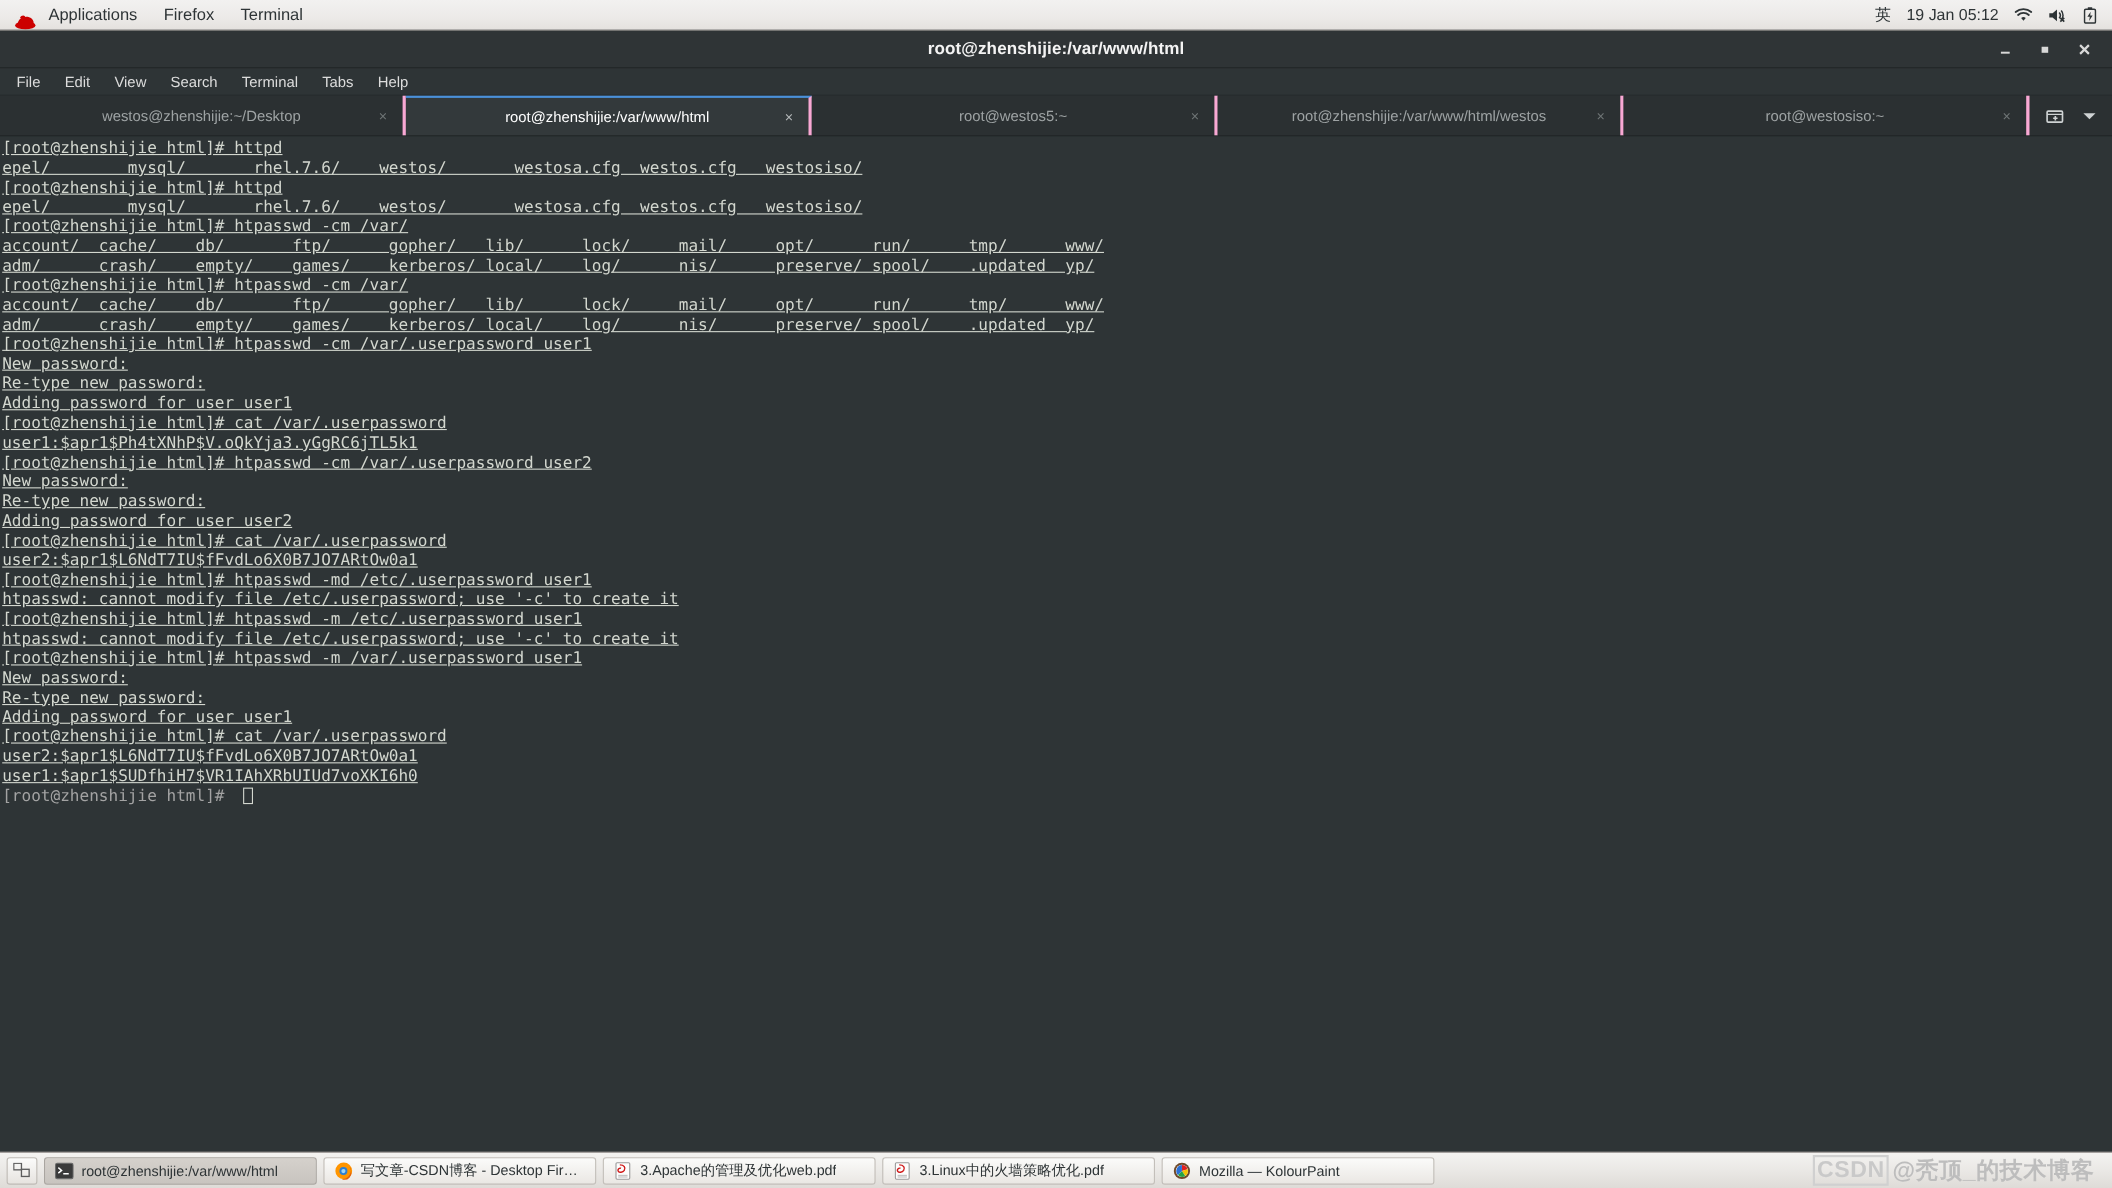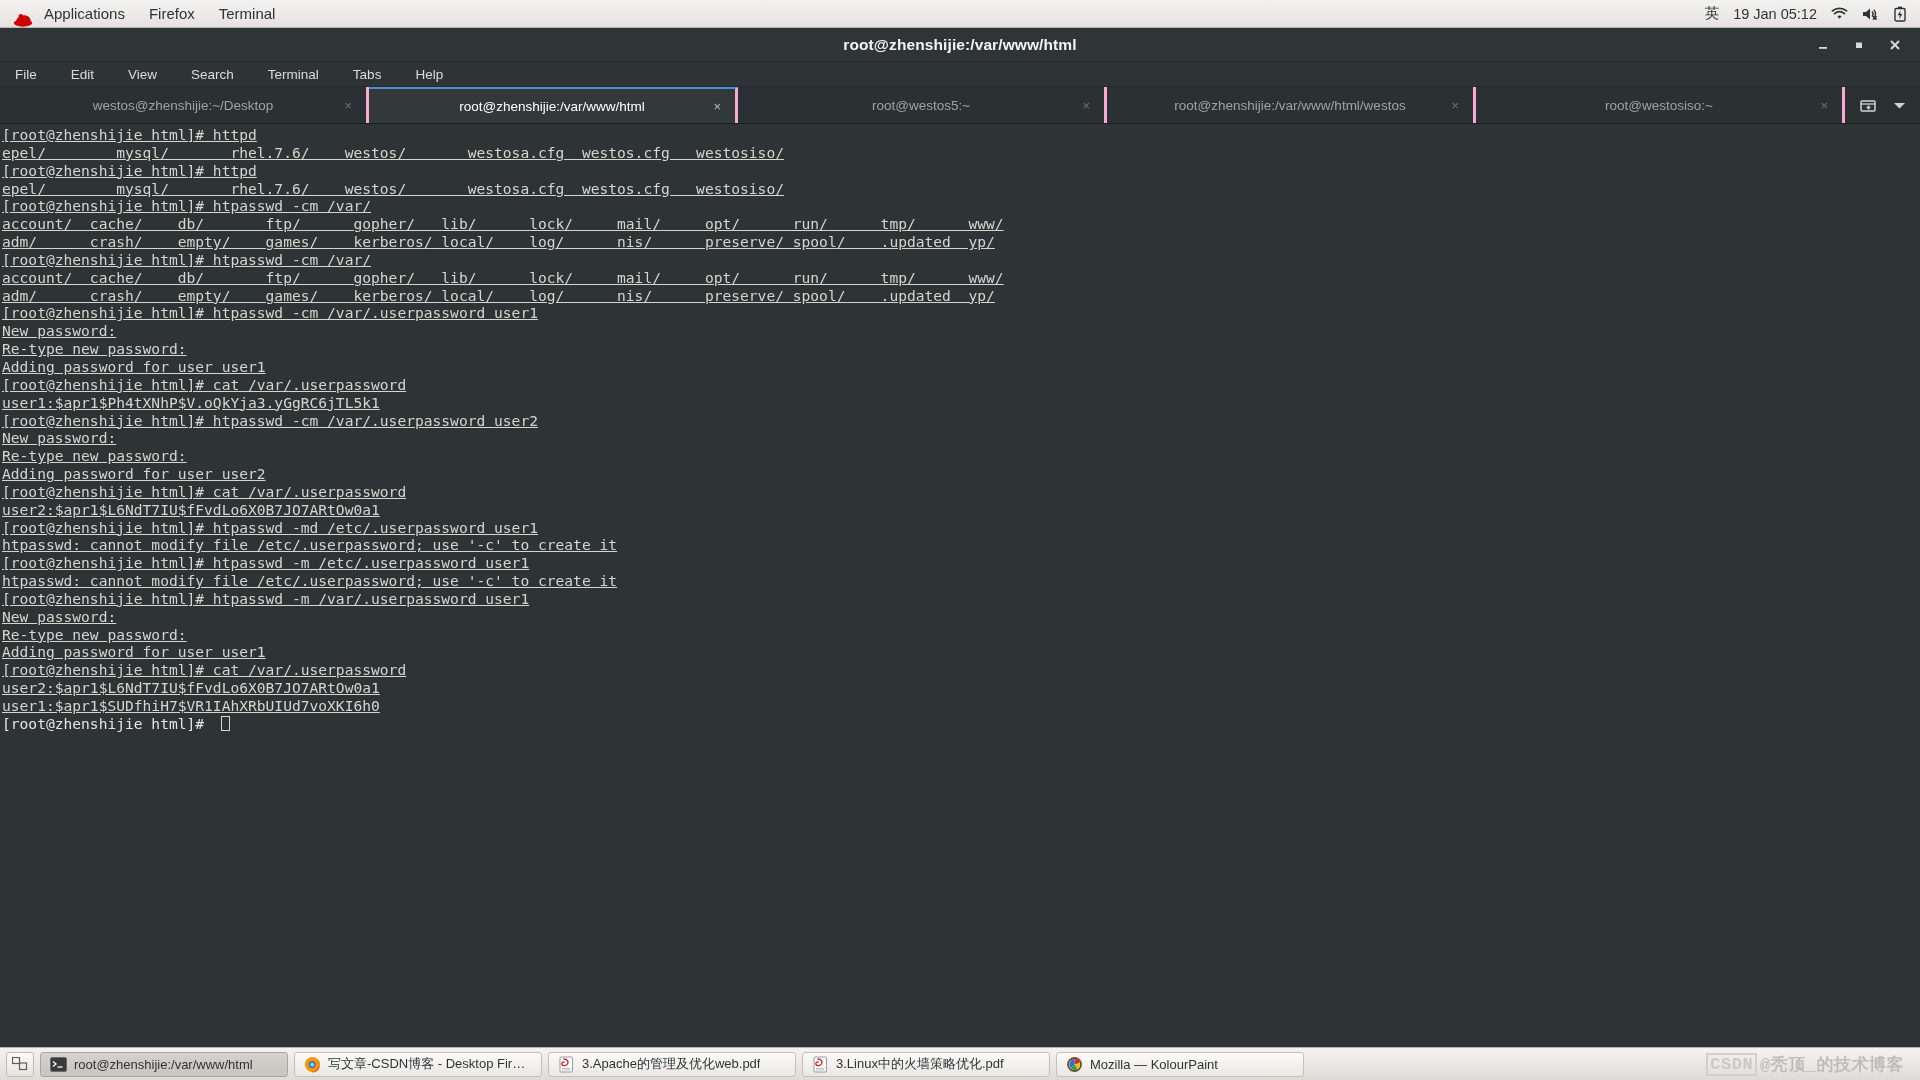--- a/index.html
+++ b/index.html
@@ -52,21 +52,21 @@
   #window-controls {
     margin-left: auto; display: flex; align-items: center;
     gap: 22px; padding-right: 18px; z-index: 2;
   }
   .wbtn { color: #d8d8d8; font-size: 14px; line-height: 1; cursor: default; }
   .wbtn svg { display: block; }
 
   #menubar {
     height: 25px; background: #2e3436;
     display: flex; align-items: center;
-    padding-left: 6px; gap: 16px;
+    padding-left: 6px; gap: 4px;
     border-bottom: 1px solid #262b2d;
   }
   .menu-item {
     color: #dcdcdc; font-size: 13.5px;
     padding: 3px 9px; cursor: default;
   }
 
   #tabbar {
     height: 37px; background: #252a2c;
     display: flex; align-items: stretch;
@@ -150,25 +150,24 @@
   .task-btn.active {
     background: linear-gradient(to bottom,#d5d1cc,#c8c4bf);
     border-color: #a9a5a0;
   }
   .task-label {
     white-space: nowrap; overflow: hidden; text-overflow: ellipsis;
   }
   .task-icon { width: 17px; height: 17px; flex: 0 0 17px; display:block; }
 
   #watermark {
-    margin-left: auto; display: flex; align-items: flex-start;
+    margin-left: auto; display: flex; align-items: flex-end;
     padding-right: 10px; gap: 3px;
-    font-size: 17px; color: #bdbdbd; font-weight: bold;
+    font-size: 21px; color: #bdbdbd; font-weight: bold;
     letter-spacing: 0.5px;
-    font-family: Liberation Mono, monospace;
   }
   #watermark .wm-box {
     border: 2px solid #d0d0d0; padding: 0 2px;
     color: #c9c9c9;
   }
 </style>
 </head>
 <body>
 
 <div id="top-panel">
@@ -307,21 +306,21 @@
 [root@zhenshijie html]# htpasswd -m /etc/.userpassword user1
 htpasswd: cannot modify file /etc/.userpassword; use '-c' to create it
 [root@zhenshijie html]# htpasswd -m /var/.userpassword user1
 New password:
 Re-type new password:
 Adding password for user user1
 [root@zhenshijie html]# cat /var/.userpassword
 user2:$apr1$L6NdT7IU$fFvdLo6X0B7JO7ARtOw0a1
 user1:$apr1$SUDfhiH7$VR1IAhXRbUIUd7voXKI6h0</div>
     <div id="cursor-line">
-      <span id="prompt-text" style="color:#e5e5e5;font-family:'DejaVu Sans Mono','Liberation Mono',monospace;font-size:14.6px;line-height:17.85px;white-space:pre;">[root@zhenshijie html]# </span>
+      <span id="prompt-text" style="color:#a3a3a3;font-family:'DejaVu Sans Mono','Liberation Mono',monospace;font-size:14.6px;line-height:17.85px;white-space:pre;">[root@zhenshijie html]# </span>
       <span id="block-cursor"></span>
     </div>
   </div>
 </div>
 
 <div id="taskbar">
   <div id="show-desktop">
     <svg width="16" height="14" viewBox="0 0 16 14">
       <rect x="0.5" y="0.5" width="7" height="6" stroke="#5c5c5c" stroke-width="1.2" fill="none"></rect>
       <rect x="7.5" y="6" width="7" height="6.5" stroke="#5c5c5c" stroke-width="1.2" fill="none"></rect>

